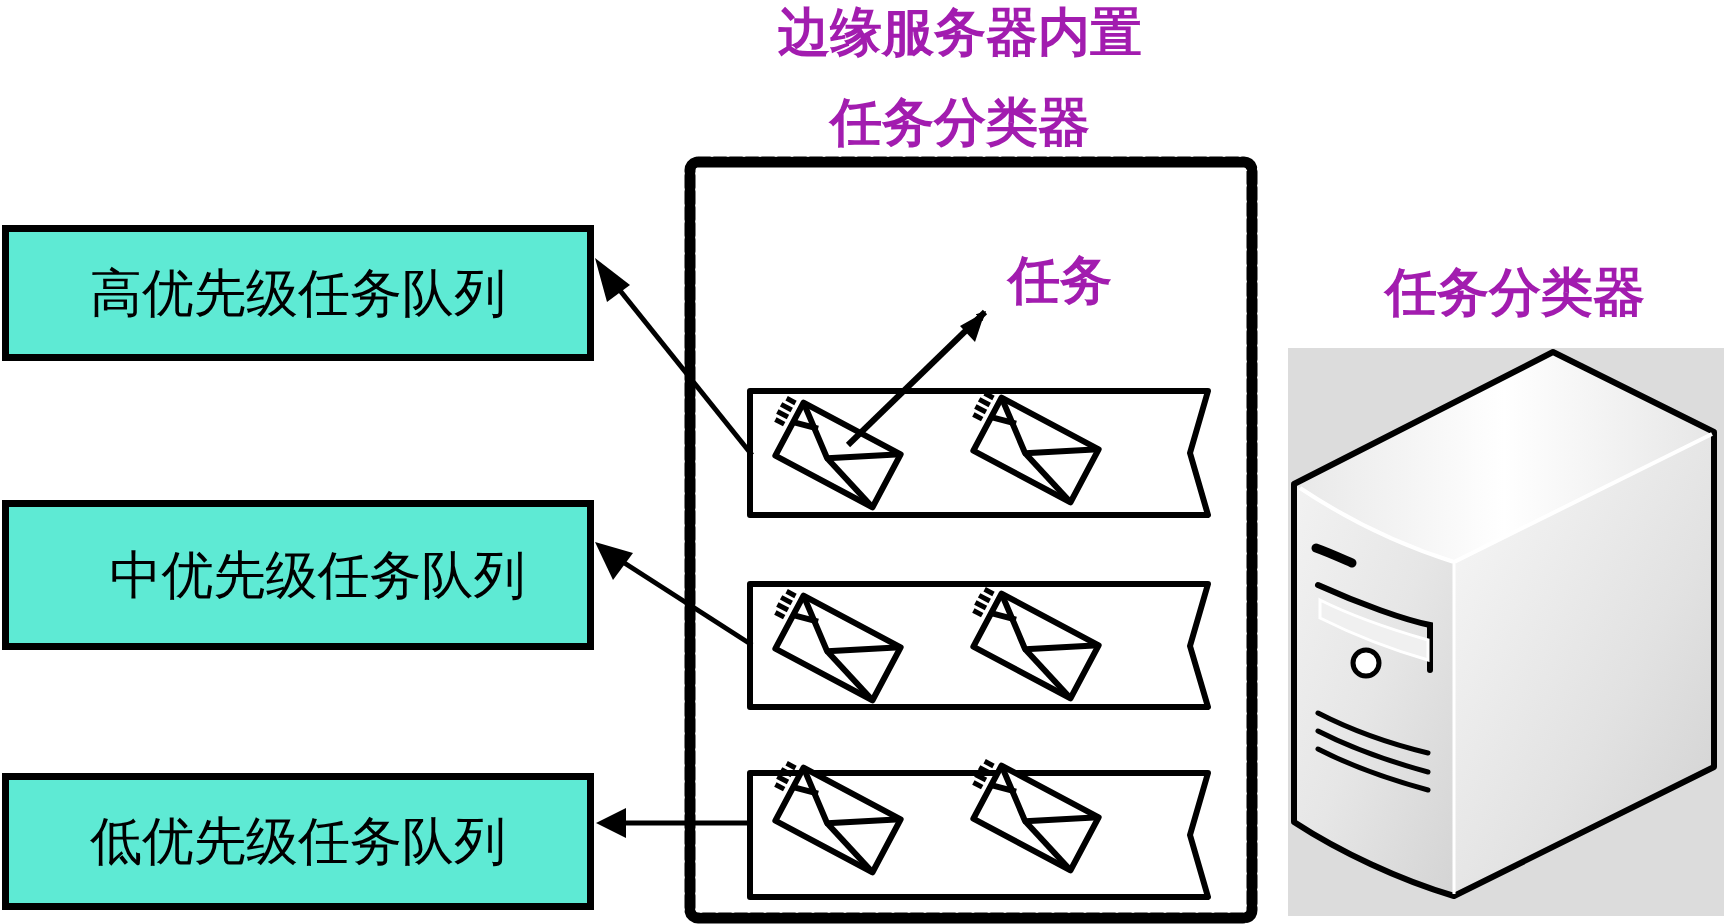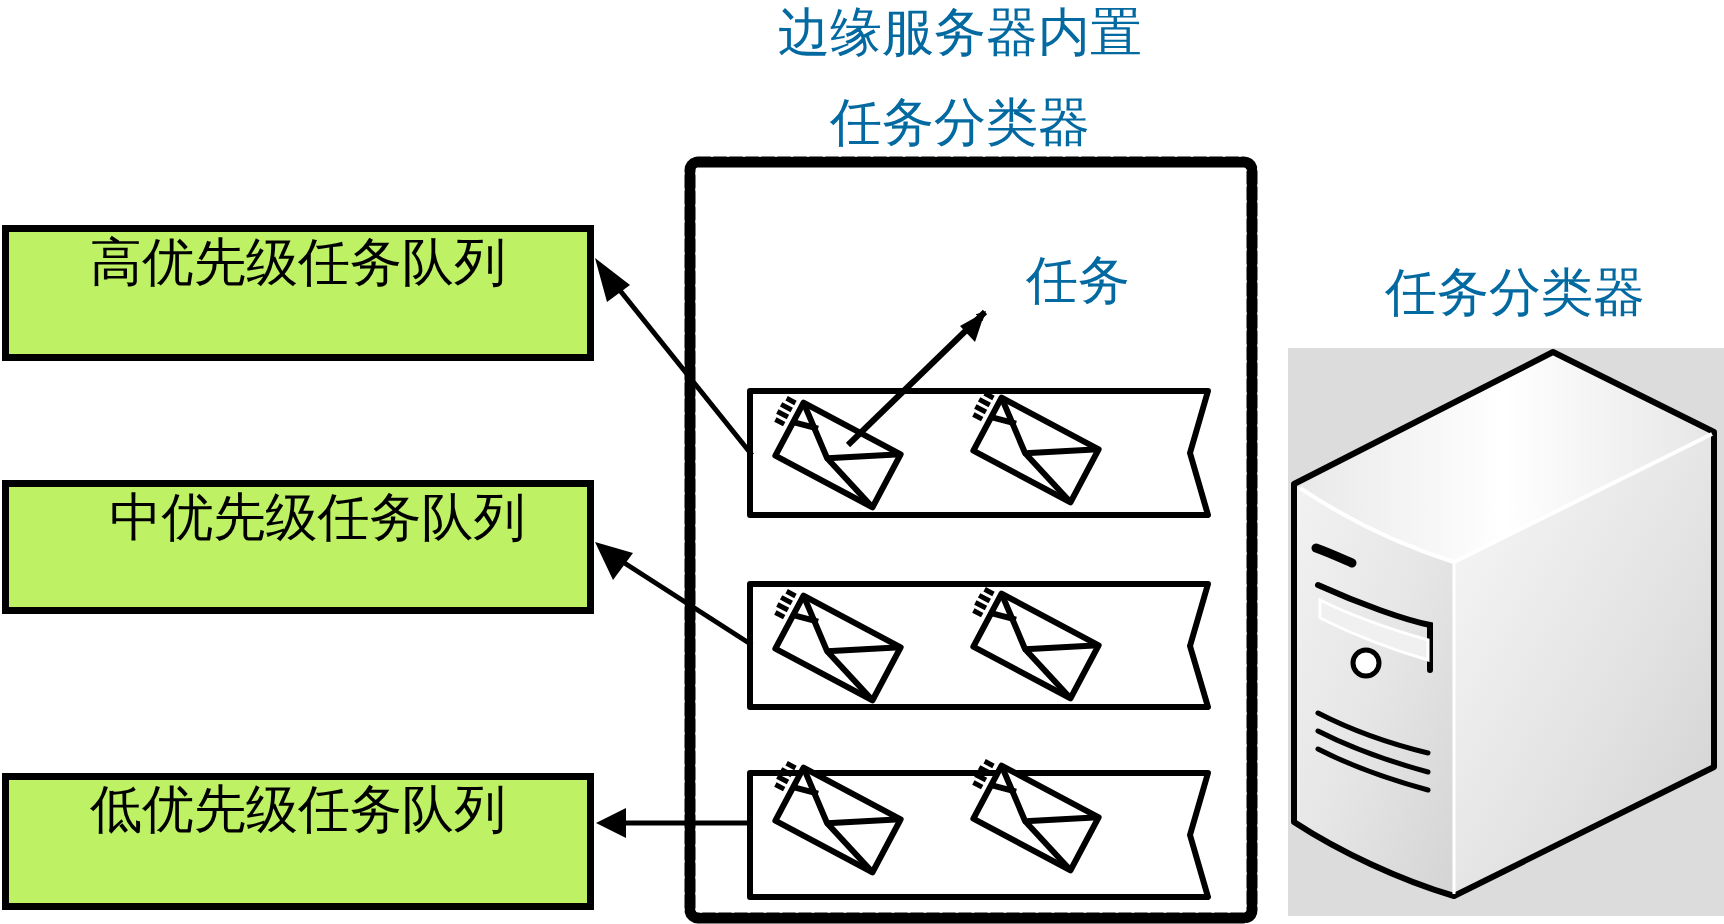--- a/index.html
+++ b/index.html
@@ -1,40 +1,40 @@
 <!DOCTYPE html>
 <html><head>
 <meta charset="utf-8">
 <style>
   html, body { margin:0; padding:0; background:#ffffff; }
   body { width:1724px; height:924px; position:relative; overflow:hidden;
          font-family:"DejaVu Sans", "Liberation Sans", sans-serif; }
   svg { position:absolute; left:0; top:0; }
-  .label { position:absolute; color:#0369a1; white-space:nowrap; text-align:center; }
+  .label { position:absolute; color:#a21caf; white-space:nowrap; text-align:center;font-weight:bold; }
   .title { font-size:52px; line-height:60px; }
   .box-label { font-size:52px; line-height:60px; }
-  .qbox { position:absolute; border:7px solid #000; background:#bef264; box-sizing:border-box;
-          display:flex; justify-content:center; }
+  .qbox { position:absolute; border:7px solid #000; background:#5eead4; box-sizing:border-box;
+          display:flex; align-items:center; justify-content:center; }
 </style>
 </head>
 <body>
 
 <div class="qbox" style="left:2px; top:225px; width:592px; height:136px;">
   <span class="box-label">高优先级任务队列</span>
 </div>
-<div class="qbox" style="left:2px; top:480px; width:592px; height:134px;padding-left:39px;">
+<div class="qbox" style="left:2px; top:500px; width:592px; height:150px;padding-left:39px;">
   <span class="box-label">中优先级任务队列</span>
 </div>
 <div class="qbox" style="left:2px; top:773px; width:592px; height:137px;font-family:Liberation Serif, serif;">
   <span class="box-label">低优先级任务队列</span>
 </div>
 
 <div class="label title" style="left:730px; top:2px; width:460px;">边缘服务器内置</div>
 <div class="label title" style="left:790px; top:92px; width:340px;">任务分类器</div>
-<div class="label title" style="left:990px; top:250px; width:140px; text-align:right;">任务</div>
+<div class="label title" style="left:990px; top:250px; width:140px; text-align:center;">任务</div>
 <div class="label title" style="left:1355px; top:262px; width:320px;">任务分类器</div>
 
 <svg width="1724" height="924" viewBox="0 0 1724 924">
   <defs>
     <marker id="arrowhead" markerWidth="10" markerHeight="10" refX="8.5" refY="5" orient="auto" markerUnits="userSpaceOnUse" viewBox="0 0 10 10">
       <path d="M0,0 L10,5 L0,10 z" fill="#000"></path>
     </marker>
     <linearGradient id="srvFront" x1="0" y1="0" x2="1" y2="1">
       <stop offset="0" stop-color="#f2f2f2"></stop>
       <stop offset="0.5" stop-color="#e6e6e6"></stop>

